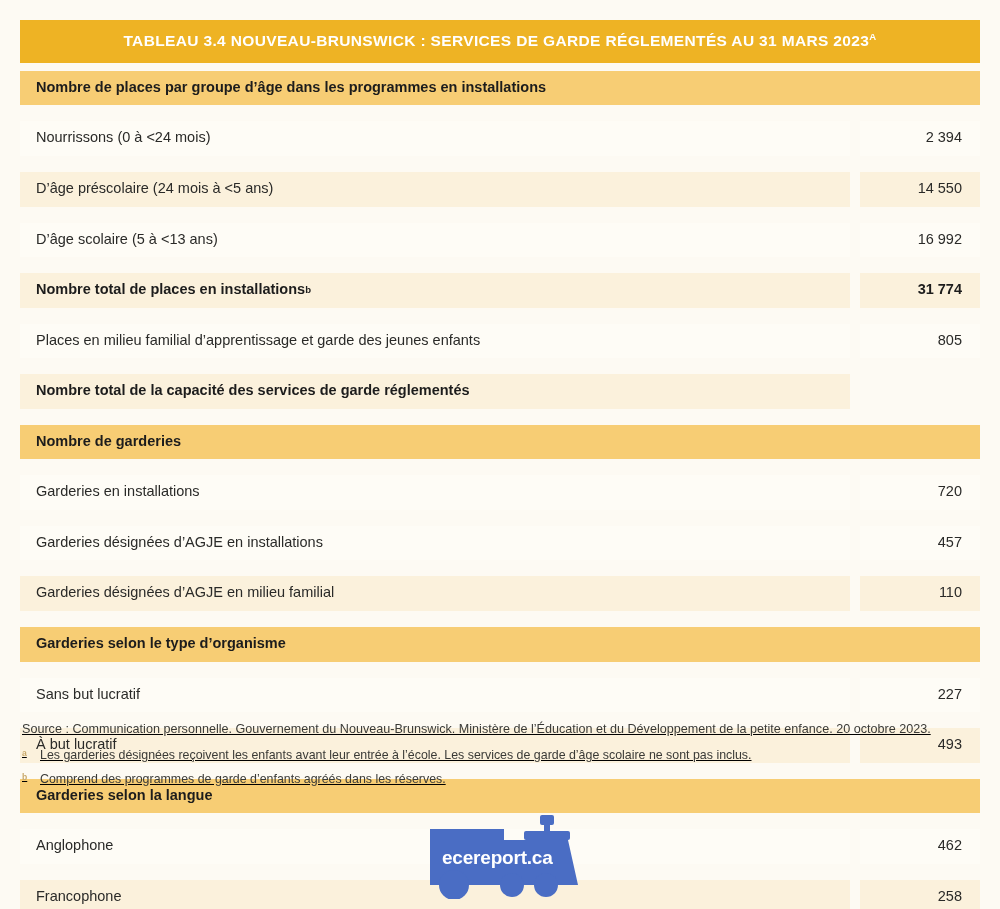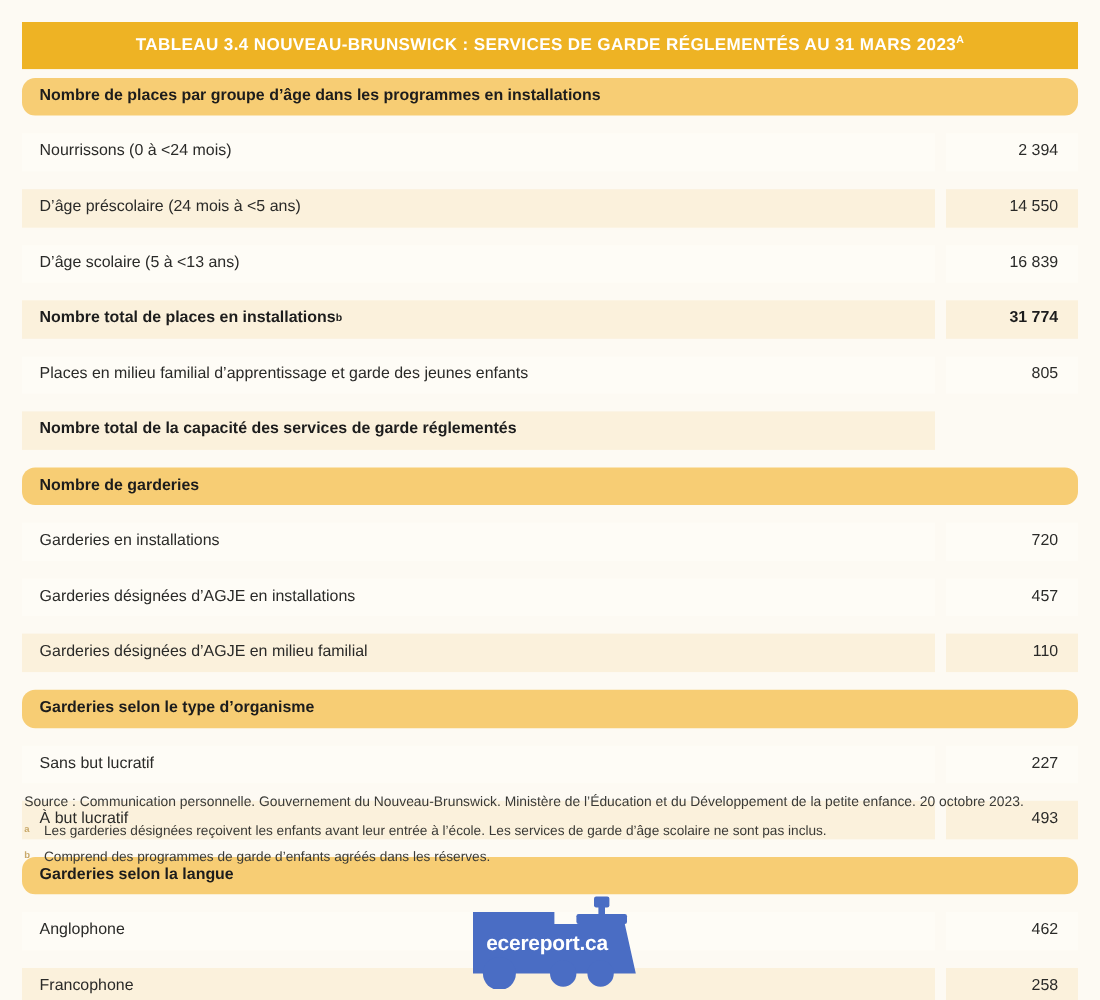--- a/index.html
+++ b/index.html
@@ -47,21 +47,20 @@
   }
 
   
   .title-gap { height: 8px; background: #FDFAF3; }
 
   
   .row {
     display: flex;
     width: 100%;
     align-items: stretch;
-    border-radius: 12px;
   }
   .row + .row { margin-top: 16px; }
 
   
   .row.section {
     background: #F7CD74;
   }
   .row.section .label {
     background: transparent;
     font-weight: bold;
@@ -111,20 +110,21 @@
   .row.dark  .label, .row.dark  .value { background: #FBF1DC; }
 
   .row.bold .label, .row.bold .value { font-weight: bold; color: #1C1C1C; }
 
   
   .notes {
     position: absolute;
     left: 22px;
     top: 720px;
     width: 956px;
+    text-decoration: underline;
   }
   .source {
     font-size: 12.6px;
     color: #3A3A36;
     line-height: 1.5;
     padding-bottom: 7px;
   }
   .note {
     font-size: 12.4px;
     color: #3A3A36;
@@ -192,21 +192,21 @@
             <span>D’âge préscolaire (24 mois à &lt;5 ans)</span>
           </div>
           <div class="gap"></div>
           <div class="value">14 550</div>
         </div>
         <div class="row light">
           <div class="label">
             <span>D’âge scolaire (5 à &lt;13 ans)</span>
           </div>
           <div class="gap"></div>
-          <div class="value">16 839</div>
+          <div class="value">16 992</div>
         </div>
         <div class="row dark bold">
           <div class="label">
             <span>Nombre total de places en installations</span>
             <sup>b</sup>
           </div>
           <div class="gap"></div>
           <div class="value">31 774</div>
         </div>
         <div class="row light">

